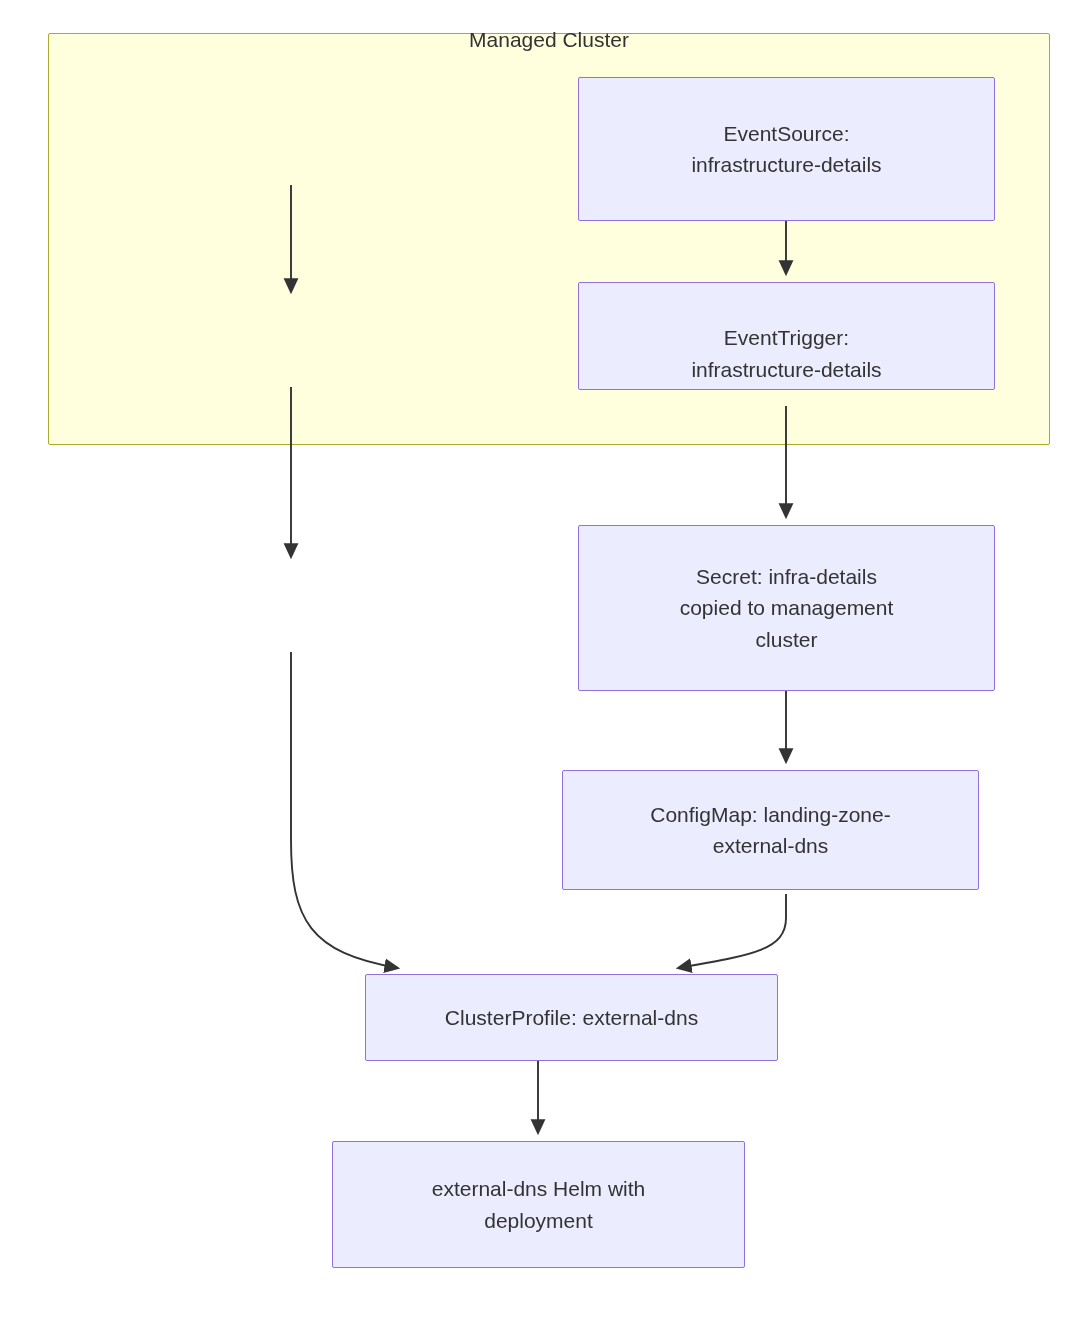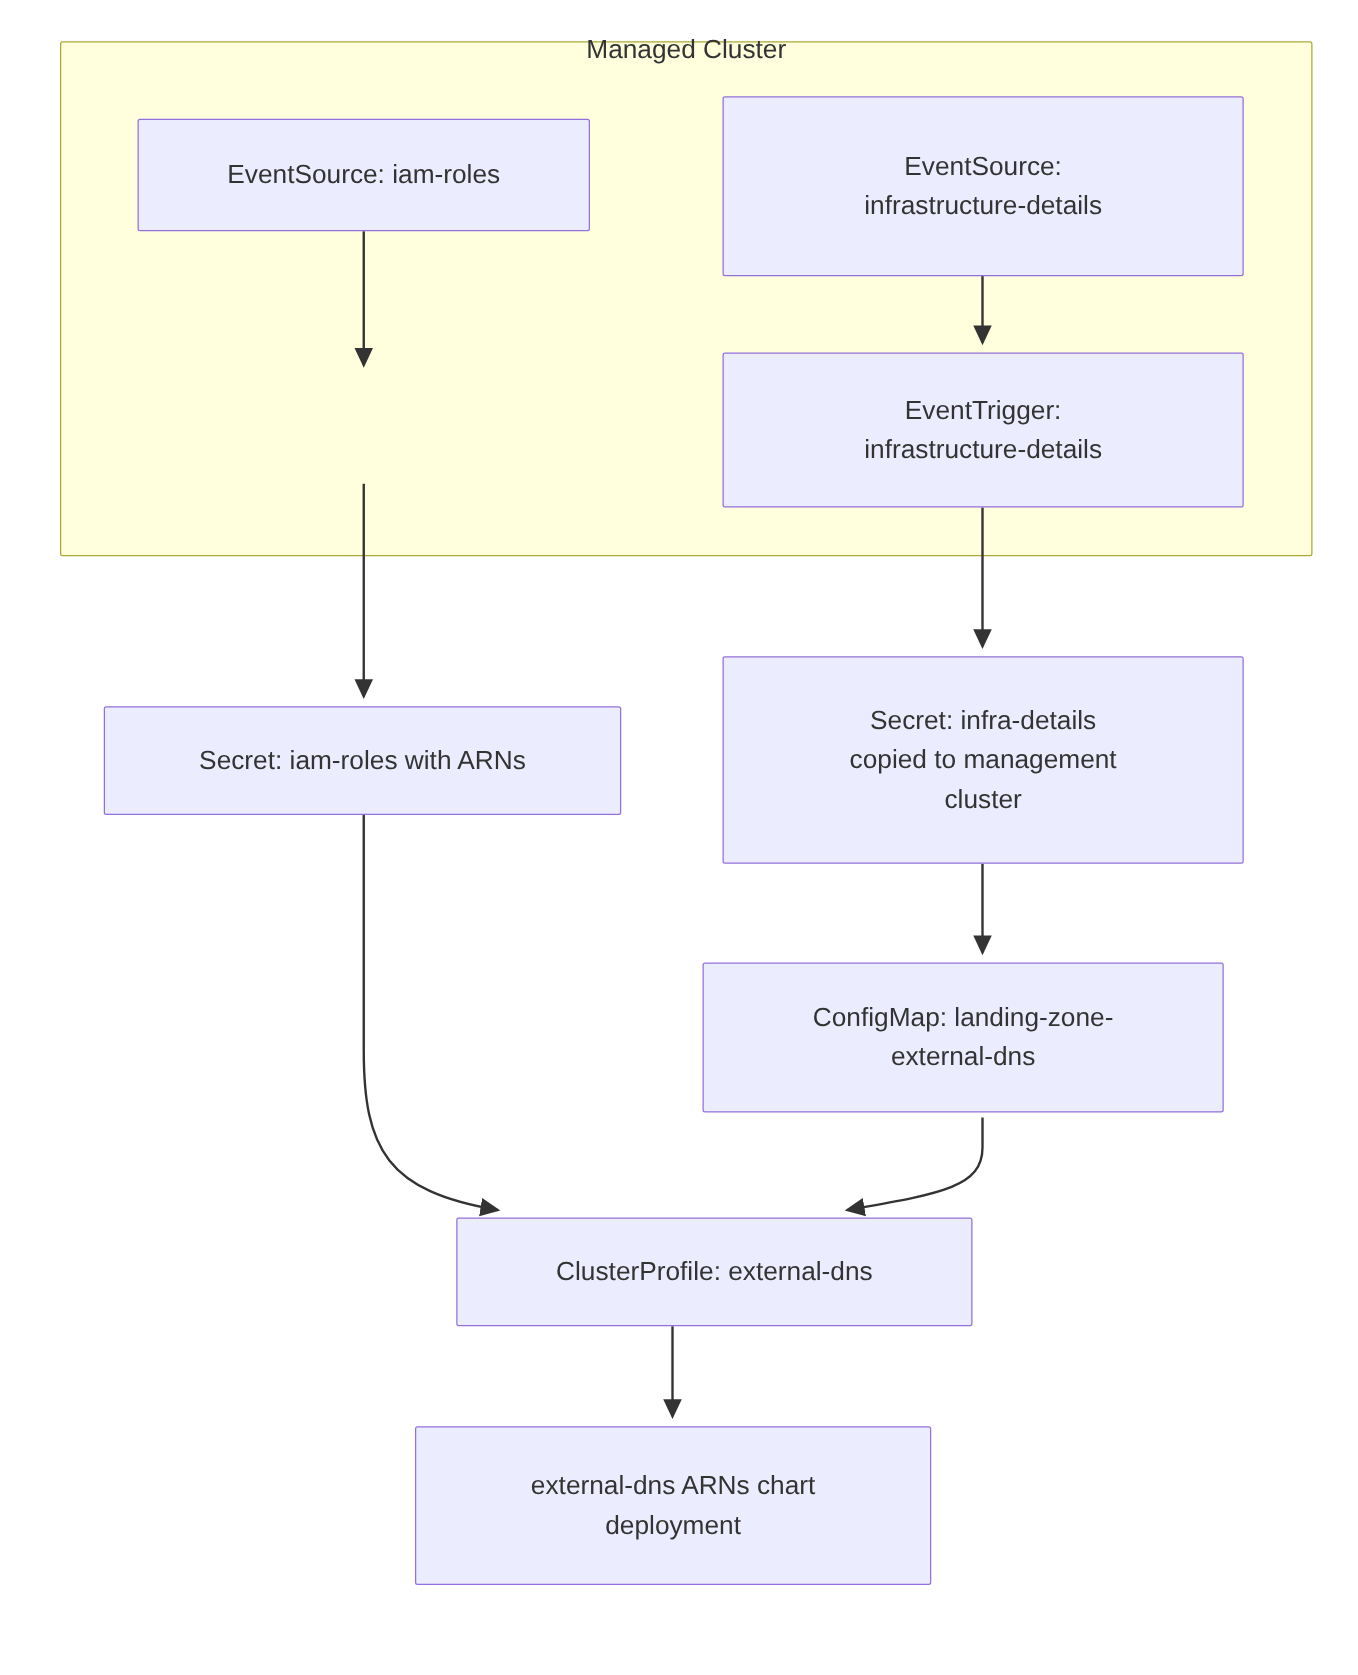--- a/index.html
+++ b/index.html
@@ -80,52 +80,46 @@
       <path d="M786,201 L786,274"></path>
       <path d="M291,387 L291,557"></path>
       <path d="M786,406 L786,517"></path>
       <path d="M786,691 L786,762"></path>
       <path d="M291,652 L291,840 C291,920 310,953 398,968"></path>
       <path d="M786,894 L786,918 C786,950 752,955 678,968"></path>
       <path d="M538,1061 L538,1133"></path>
     </g>
   </svg>
 
-  <div class="node-box" id="node-eventsource-iam-roles" style="left: 110px; top: 95px; width: 362px; height: 90px;">
-    <span class="node-label">EventSource: iam-roles</span>
-  </div>
 
   <div class="node-box" id="node-eventsource-infrastructure-details" style="left: 578px; top: 77px; width: 417px; height: 144px;">
     <span class="node-label">EventSource:
 infrastructure-details</span>
   </div>
 
 
-  <div class="node-box" id="node-eventtrigger-infrastructure-details" style="left: 578px; top: 282px; width: 417px; height: 124px;">
+  <div class="node-box" id="node-eventtrigger-infrastructure-details" style="left: 578px; top: 282px; width: 417px; height: 108px; align-items: flex-end;">
     <span class="node-label">EventTrigger:
 infrastructure-details</span>
   </div>
 
-  <div class="node-box" id="node-secret-iam-roles" style="left: 83px; top: 565px; width: 414px; height: 87px;">
-    <span class="node-label">Secret: iam-roles with ARNs</span>
-  </div>
 
   <div class="node-box" id="node-secret-infra-details" style="left: 578px; top: 525px; width: 417px; height: 166px;">
     <span class="node-label">Secret: infra-details
 copied to management
 cluster</span>
   </div>
 
   <div class="node-box" id="node-configmap-landing-zone-external-dns" style="left: 562px; top: 770px; width: 417px; height: 120px;">
     <span class="node-label">ConfigMap: landing-zone-
 external-dns</span>
   </div>
 
   <div class="node-box" id="node-clusterprofile-external-dns" style="left: 332px; top: 974px; width: 413px; height: 87px; margin-left: 33px;">
     <span class="node-label">ClusterProfile: external-dns</span>
   </div>
 
   <div class="node-box" id="node-external-dns-helm-chart-deployment" style="left: 332px; top: 1141px; width: 413px; height: 127px;">
-    <span class="node-label">external-dns ARNs chart
+    <span class="node-label">external-dns Helm with
 deployment</span>
   </div>
 
 </div>
 
 </body></html>

